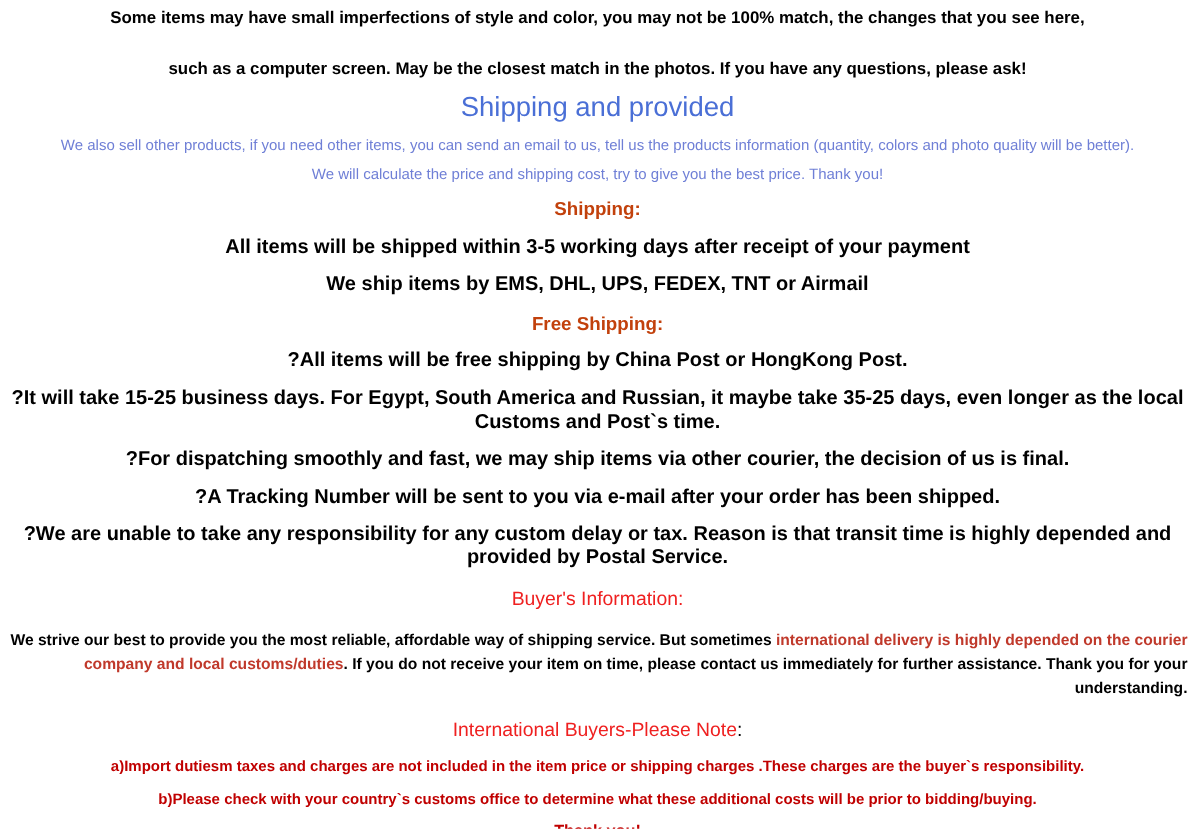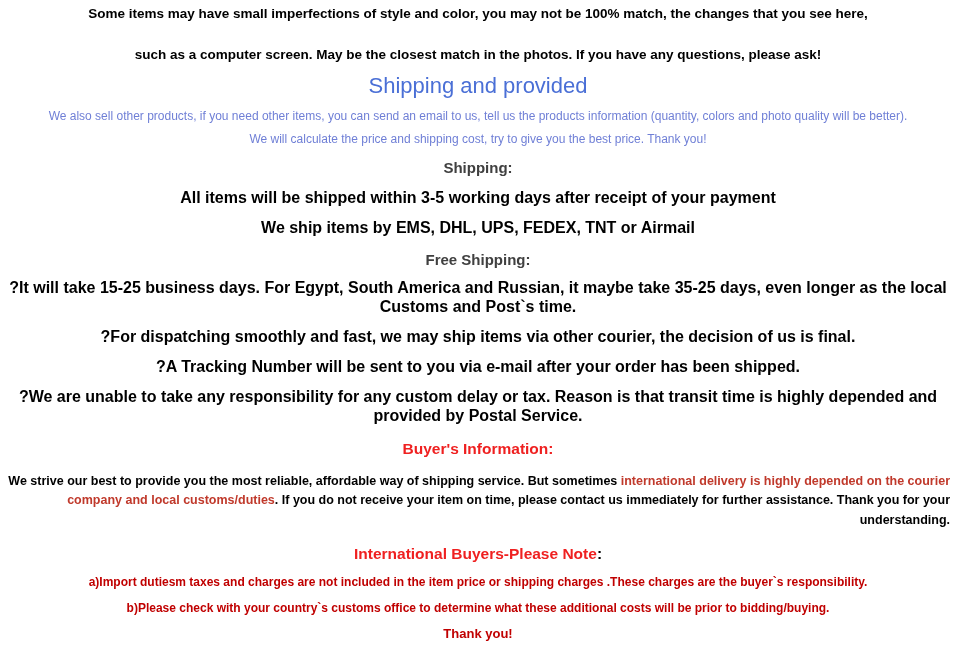--- a/index.html
+++ b/index.html
@@ -39,28 +39,28 @@
 
   
   .head-blue {
     font-size: 22px;
     color: #4a6fd6;
     font-weight: normal;
     margin-top: 10px;
   }
   .head-orange {
     font-size: 15px;
-    color: #404040;
+    color: #c2410c;
     font-weight: bold;
     margin-top: 13px;
   }
   .head-red {
     font-size: 15.5px;
     color: #ef2020;
-    font-weight: bold;
+    font-weight: normal;
     margin-top: 15px;
   }
 
   
   .blue-text {
     font-size: 12px;
     color: #6f7fd6;
     margin-top: 10px;
     padding: 0 4px;
   }
@@ -117,20 +117,21 @@
   <div class="line head-blue">Shipping and provided</div>
 
   <div class="line blue-text">We also sell other products, if you need other items, you can send an email to us, tell us the products information (quantity, colors and photo quality will be better).</div>
   <div class="line blue-text second">We will calculate the price and shipping cost, try to give you the best price. Thank you!</div>
 
   <div class="line head-orange">Shipping:</div>
   <div class="line body-line">All items will be shipped within 3-5 working days after receipt of your payment</div>
   <div class="line body-line tight">We ship items by EMS, DHL, UPS, FEDEX, TNT or Airmail</div>
 
   <div class="line head-orange">Free Shipping:</div>
+  <div class="line body-line">?All items will be free shipping by China Post or HongKong Post.</div>
   <div class="line body-line tight">?It will take 15-25 business days. For Egypt, South America and Russian, it maybe take 35-25 days, even longer as the local Customs and Post`s time.</div>
   <div class="line body-line tight">?For dispatching smoothly and fast, we may ship items via other courier, the decision of us is final.</div>
   <div class="line body-line tight">?A Tracking Number will be sent to you via e-mail after your order has been shipped.</div>
   <div class="line body-line tight">?We are unable to take any responsibility for any custom delay or tax. Reason is that transit time is highly depended and provided by Postal Service.</div>
 
   <div class="line head-red">Buyer's Information:</div>
 
   <div class="buyers-info">
     <span>We strive our best to provide you the most reliable, affordable way of shipping service. But sometimes </span><span class="hl">international delivery is highly depended on the courier company and local customs/duties</span><span>. If you do not receive your item on time, please contact us immediately for further assistance. Thank you for your understanding.</span>
   </div>

